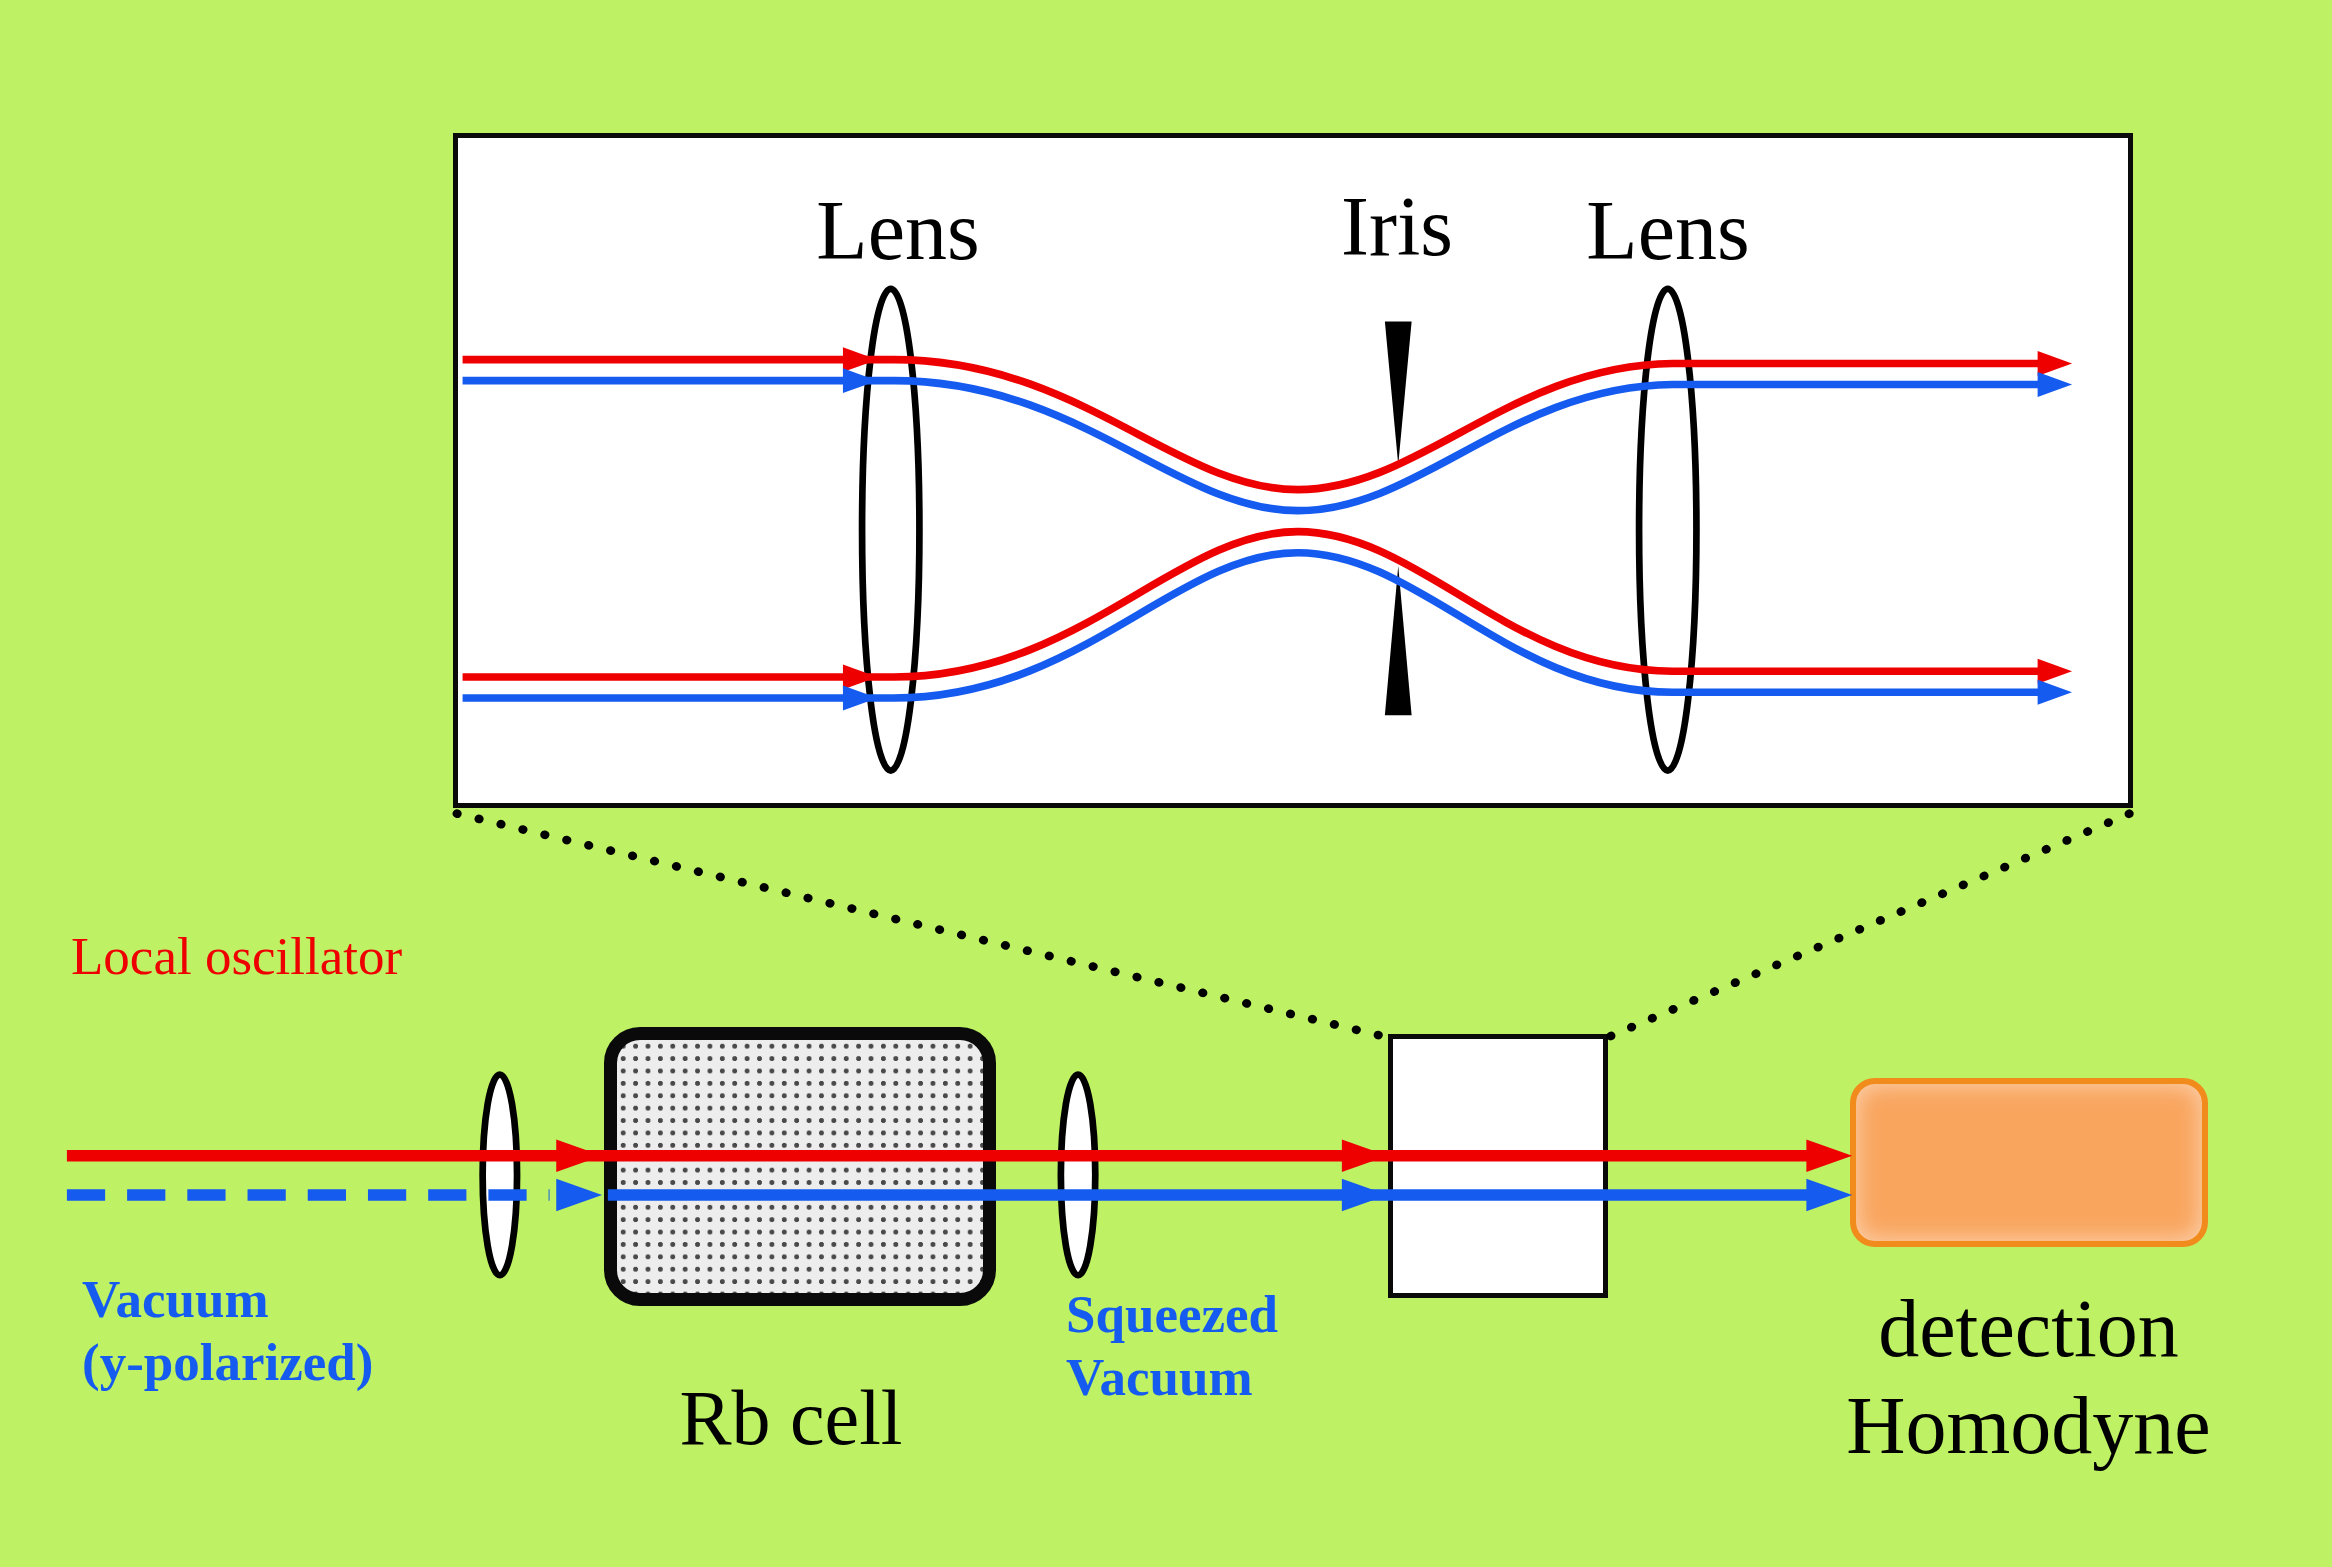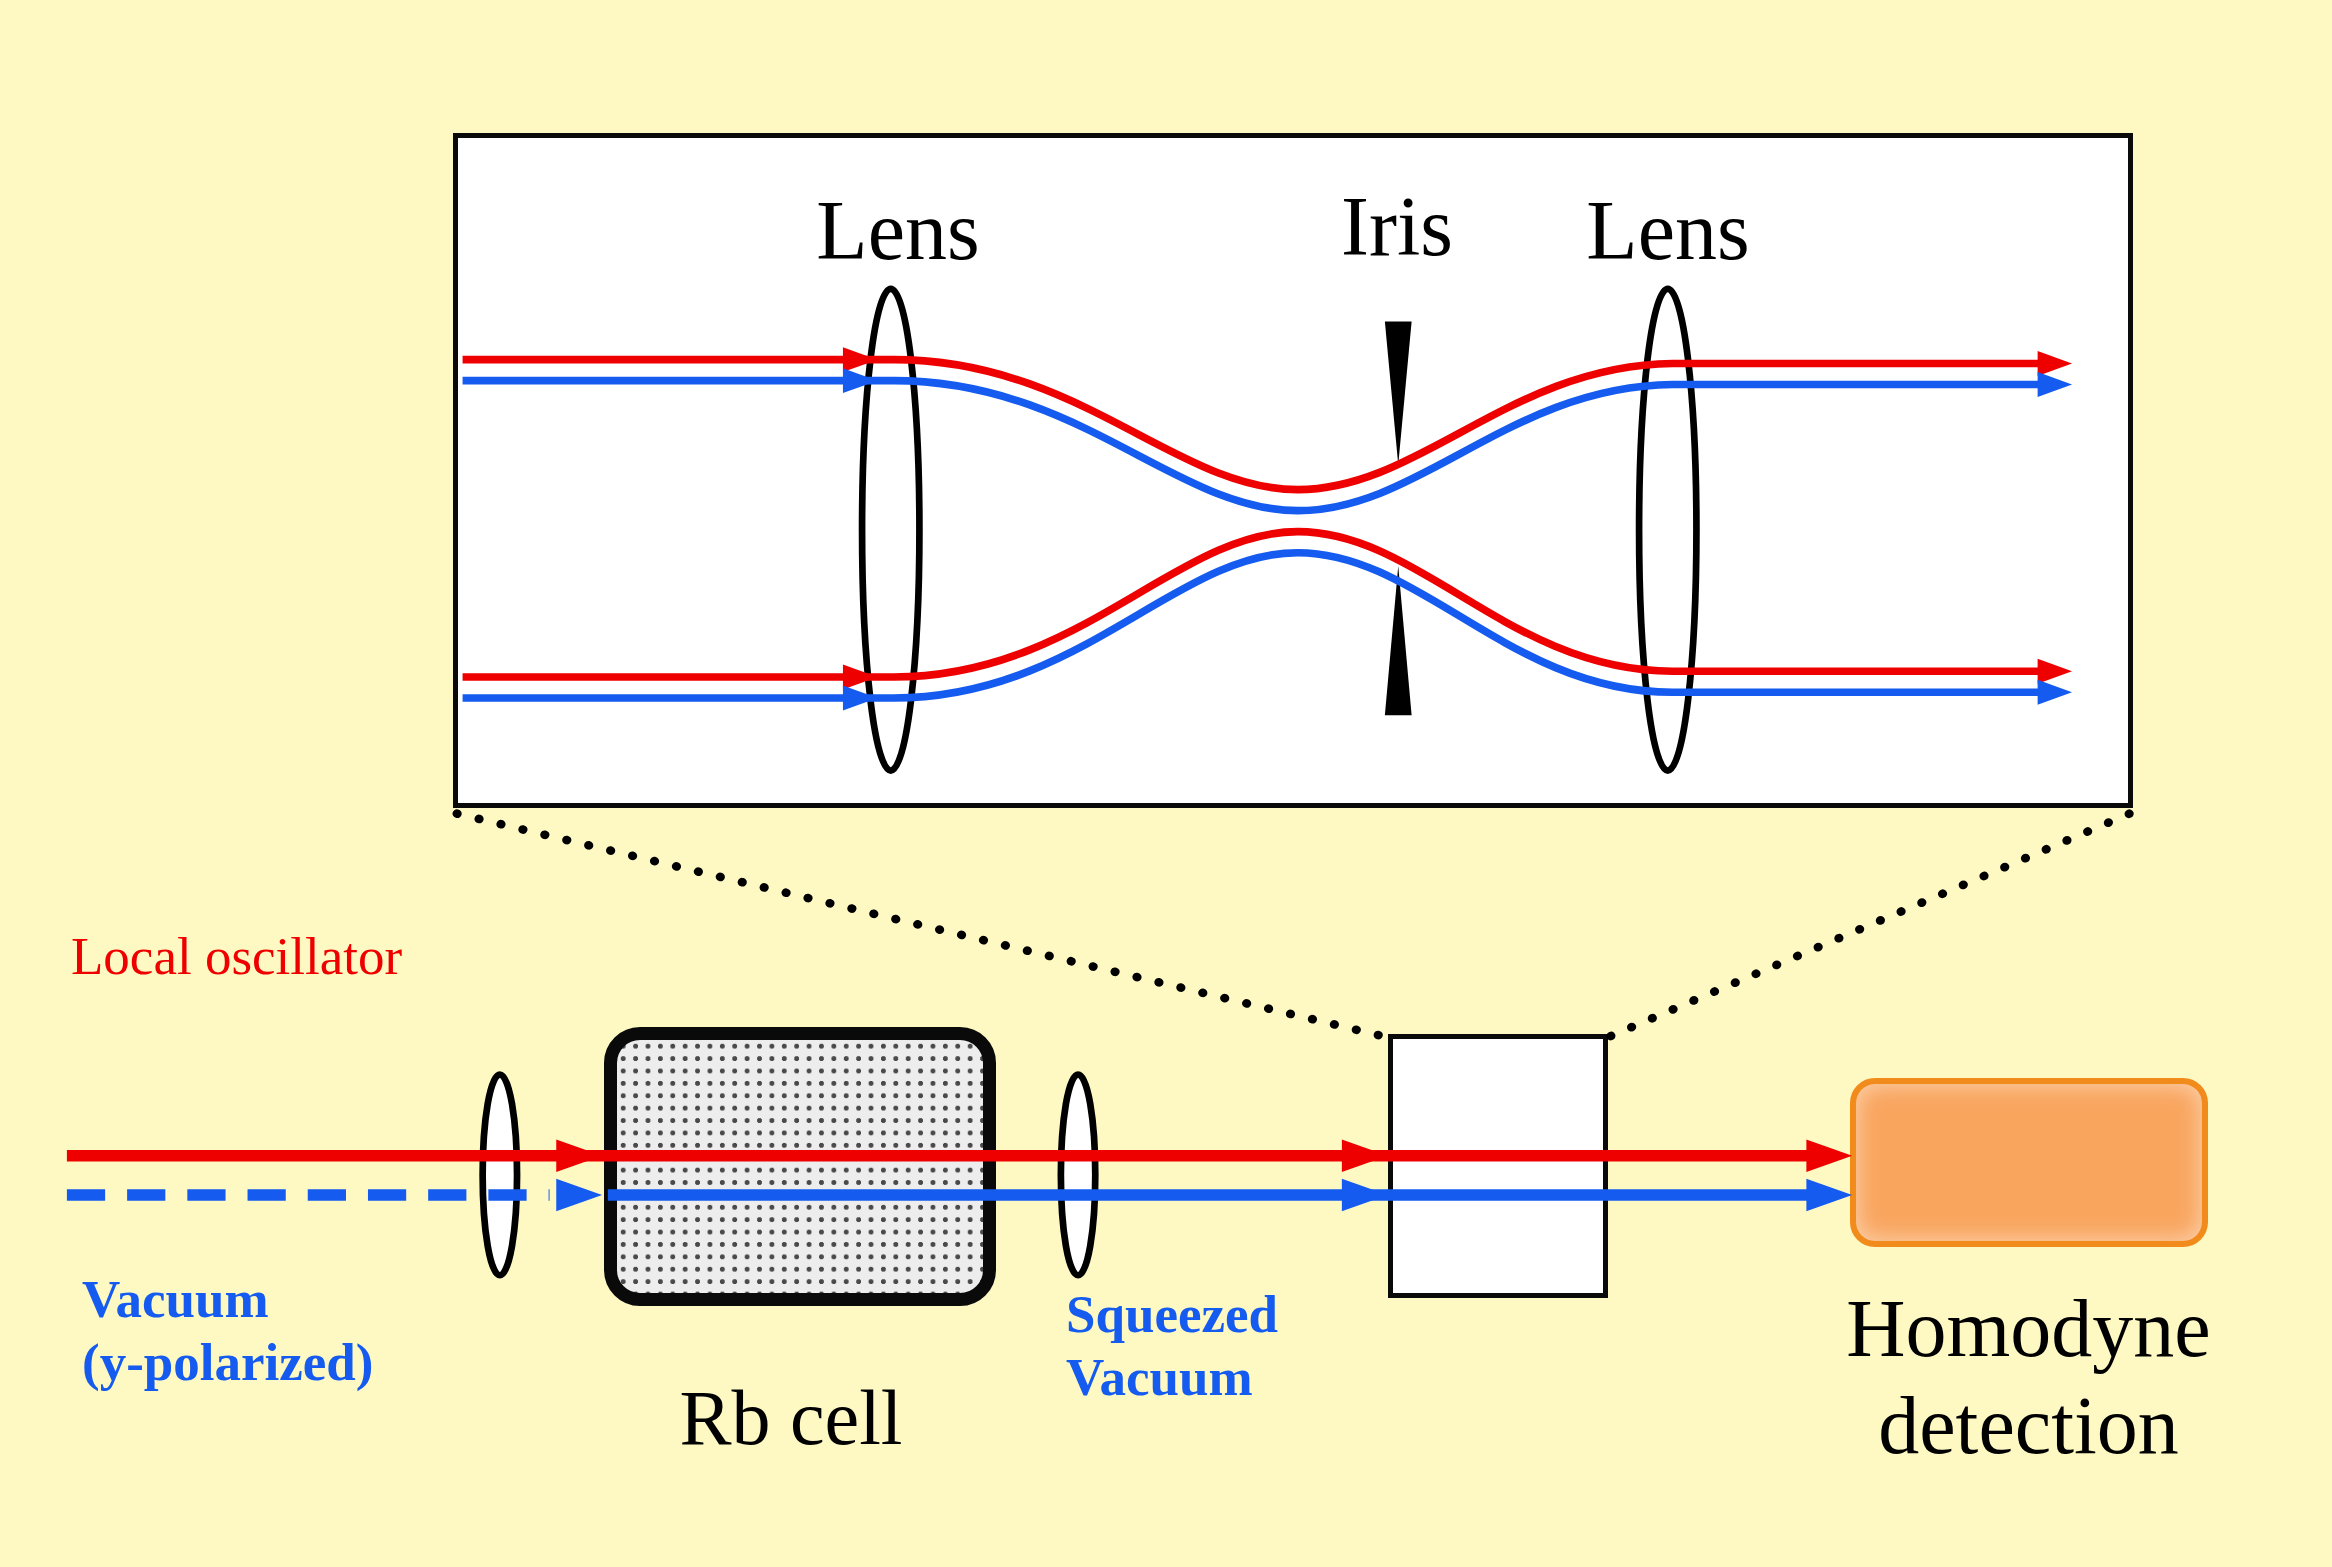--- a/index.html
+++ b/index.html
@@ -1,16 +1,16 @@
 <!DOCTYPE html>
 <html style="--red: #ef0000; --blue: #155bef; --orange_fill: #f9a55e; --orange_border: #f08b1c;"><head>
 <meta charset="utf-8">
 <style>
   html,body{margin:0;padding:0;background:#ffffff;}
-  .stage{position:relative;width:2332px;height:1568px;background:#fef9c3;font-family:"Liberation Serif",serif;overflow:hidden;}
+  .stage{position:relative;width:2332px;height:1568px;background:#bef264;font-family:"Liberation Serif",serif;overflow:hidden;}
   .abs{position:absolute;}
 
   .inset-frame{left:453px;top:133px;width:1680px;height:675px;border:5.7px solid #0a0a0a;background:#ffffff;box-sizing:border-box;z-index:1;}
   .rb-cell{left:604px;top:1027px;width:392px;height:279px;box-sizing:border-box;border:13.4px solid #0a0a0a;border-radius:36px;
            background-color:#ededed;
            background-image:radial-gradient(circle,#4a4a4a 2.2px,rgba(0,0,0,0) 2.8px);
            background-size:12.4px 12.4px;z-index:1;}
   .filter-box{left:1388px;top:1034px;width:220px;height:264px;box-sizing:border-box;border:5.7px solid #0a0a0a;background:#ffffff;z-index:1;}
   .homodyne-box{left:1850px;top:1078px;width:358px;height:169px;box-sizing:border-box;border:6.7px solid var(--orange_border);
                 border-radius:25px;background:var(--orange_fill);
@@ -102,18 +102,18 @@
   </div>
 
   <div class="abs txt sq-label" style="left:1066px;top:1283px;width:354px;">
     <div>Squeezed</div>
     <div>Vacuum</div>
   </div>
 
   <div class="abs txt rb-label" style="left:643px;top:1373px;width:296px;">Rb cell</div>
 
   <div class="abs txt hd-label" style="left:1818px;top:1281px;width:421px;">
+    <div>detection</div>
     <div>Homodyne</div>
-    <div>detection</div>
   </div>
 
 </div>
 
 
 </body></html>

